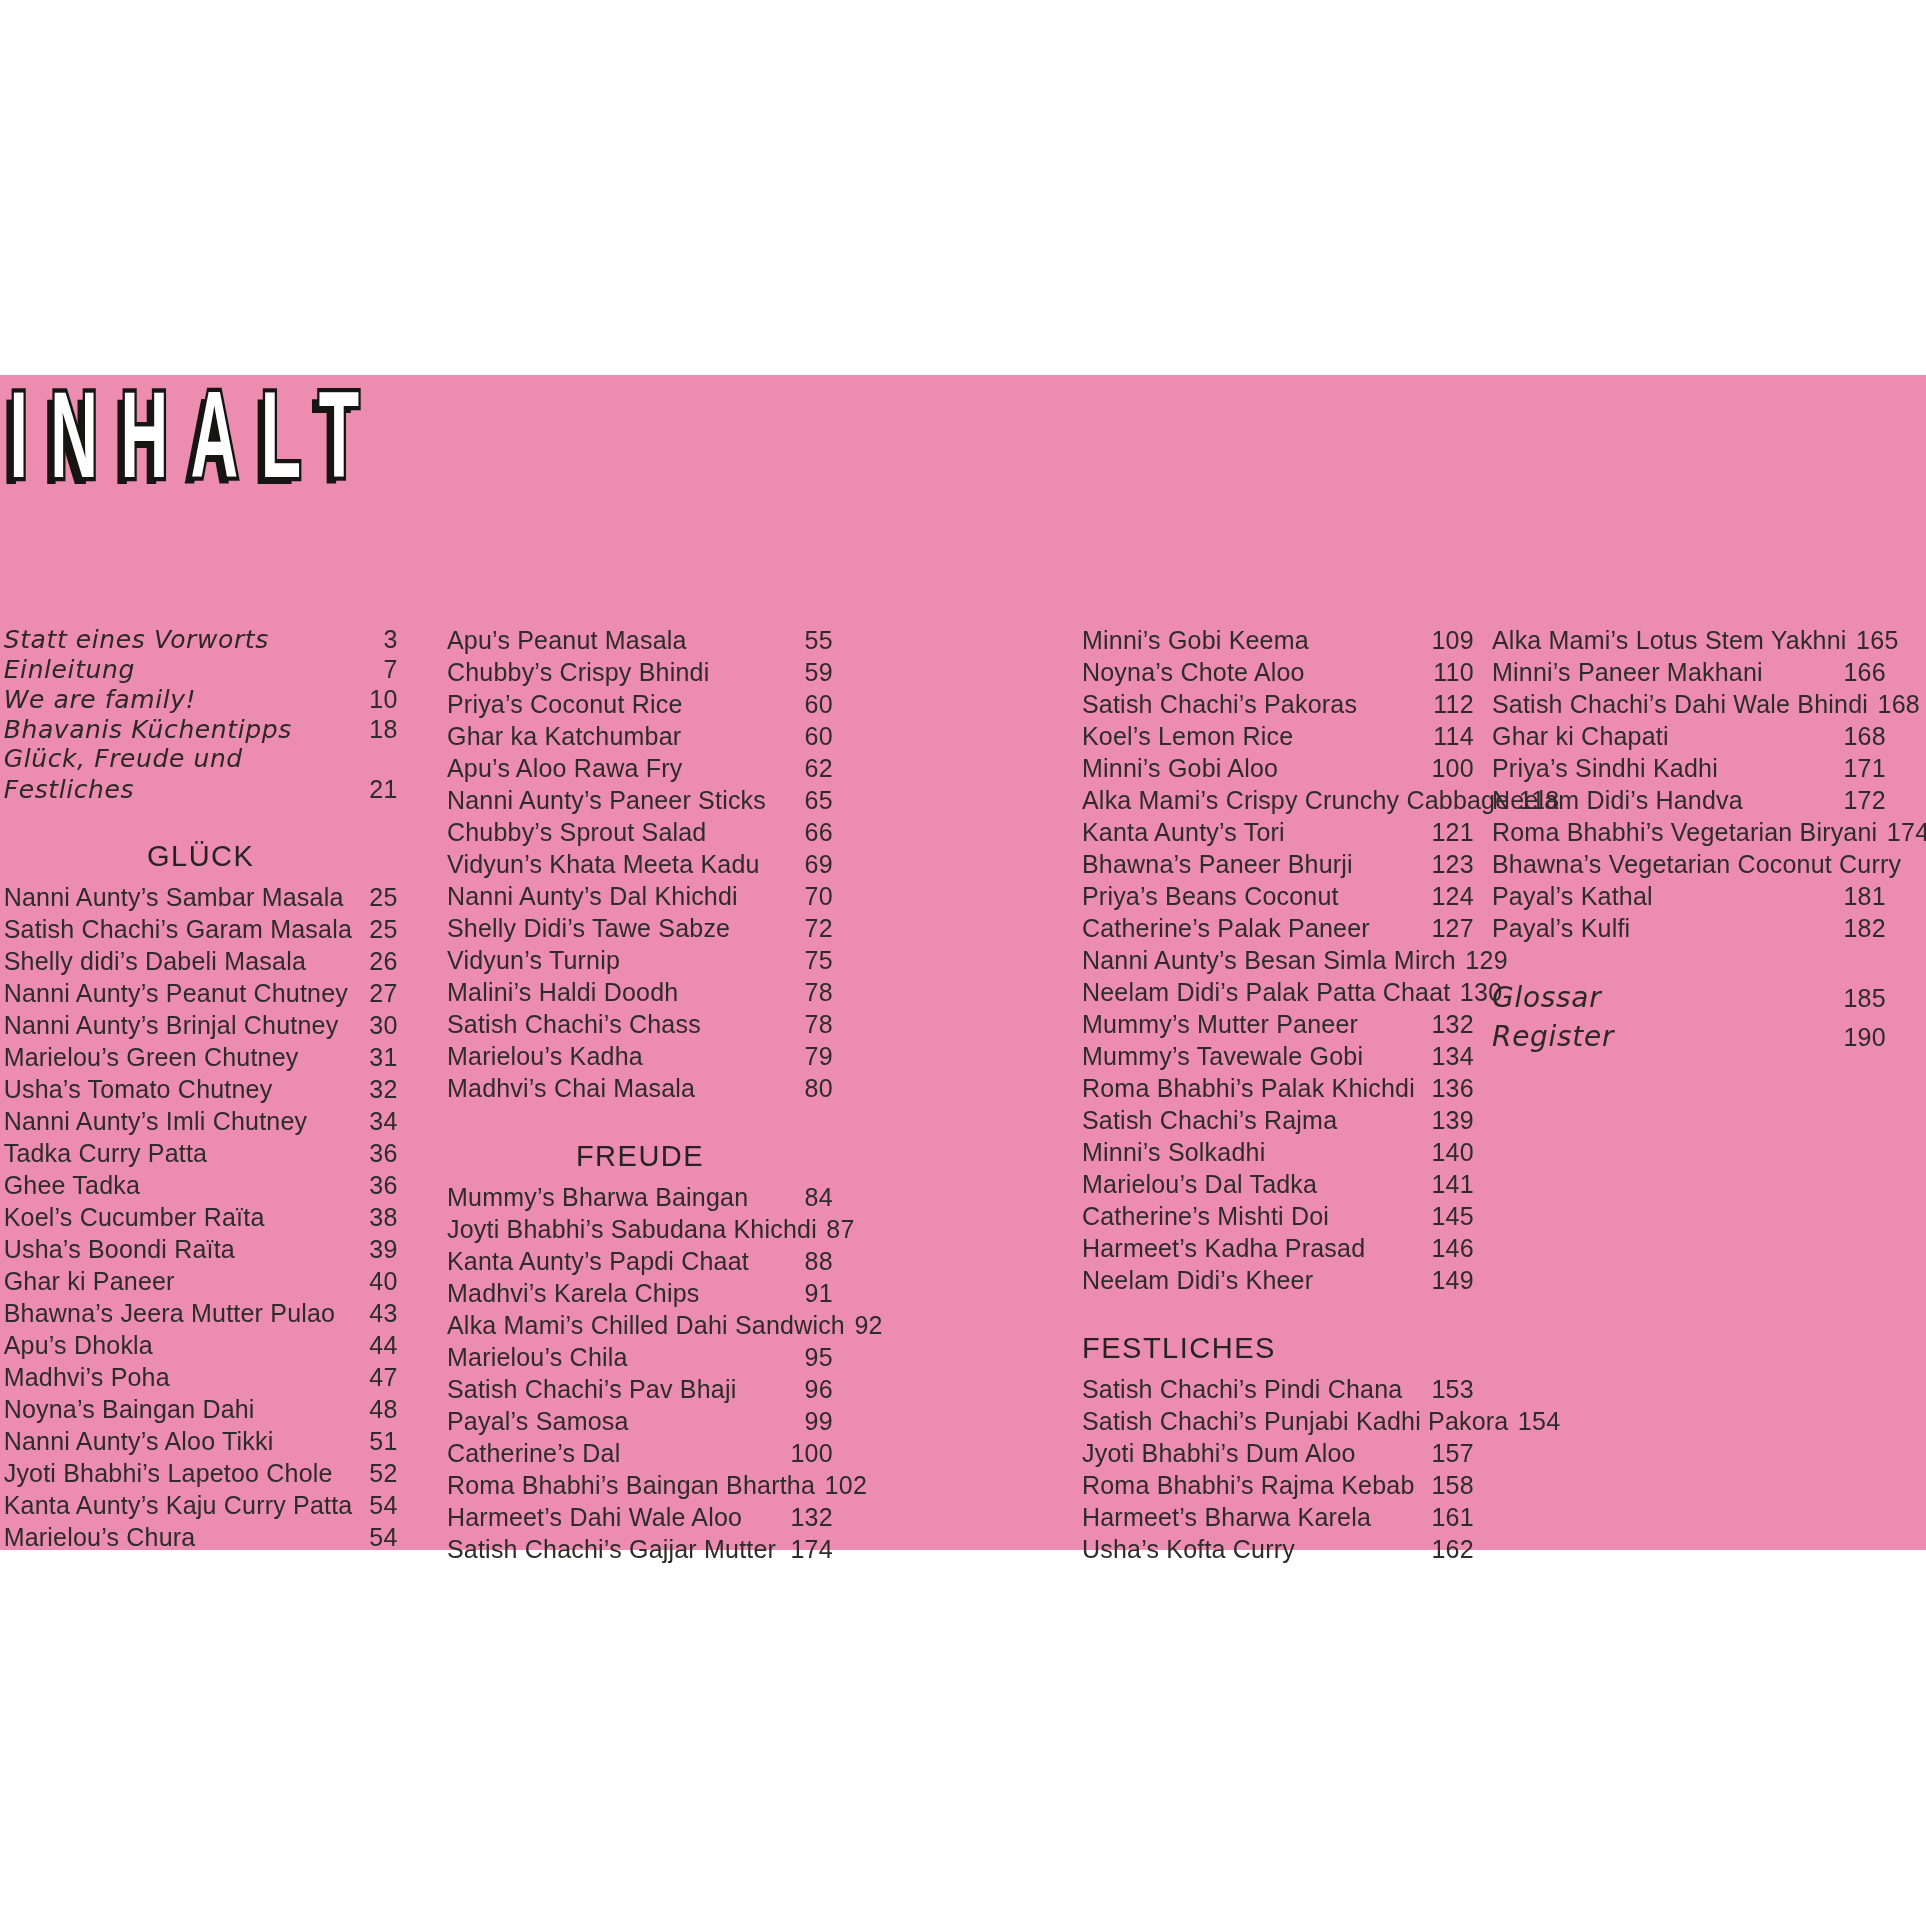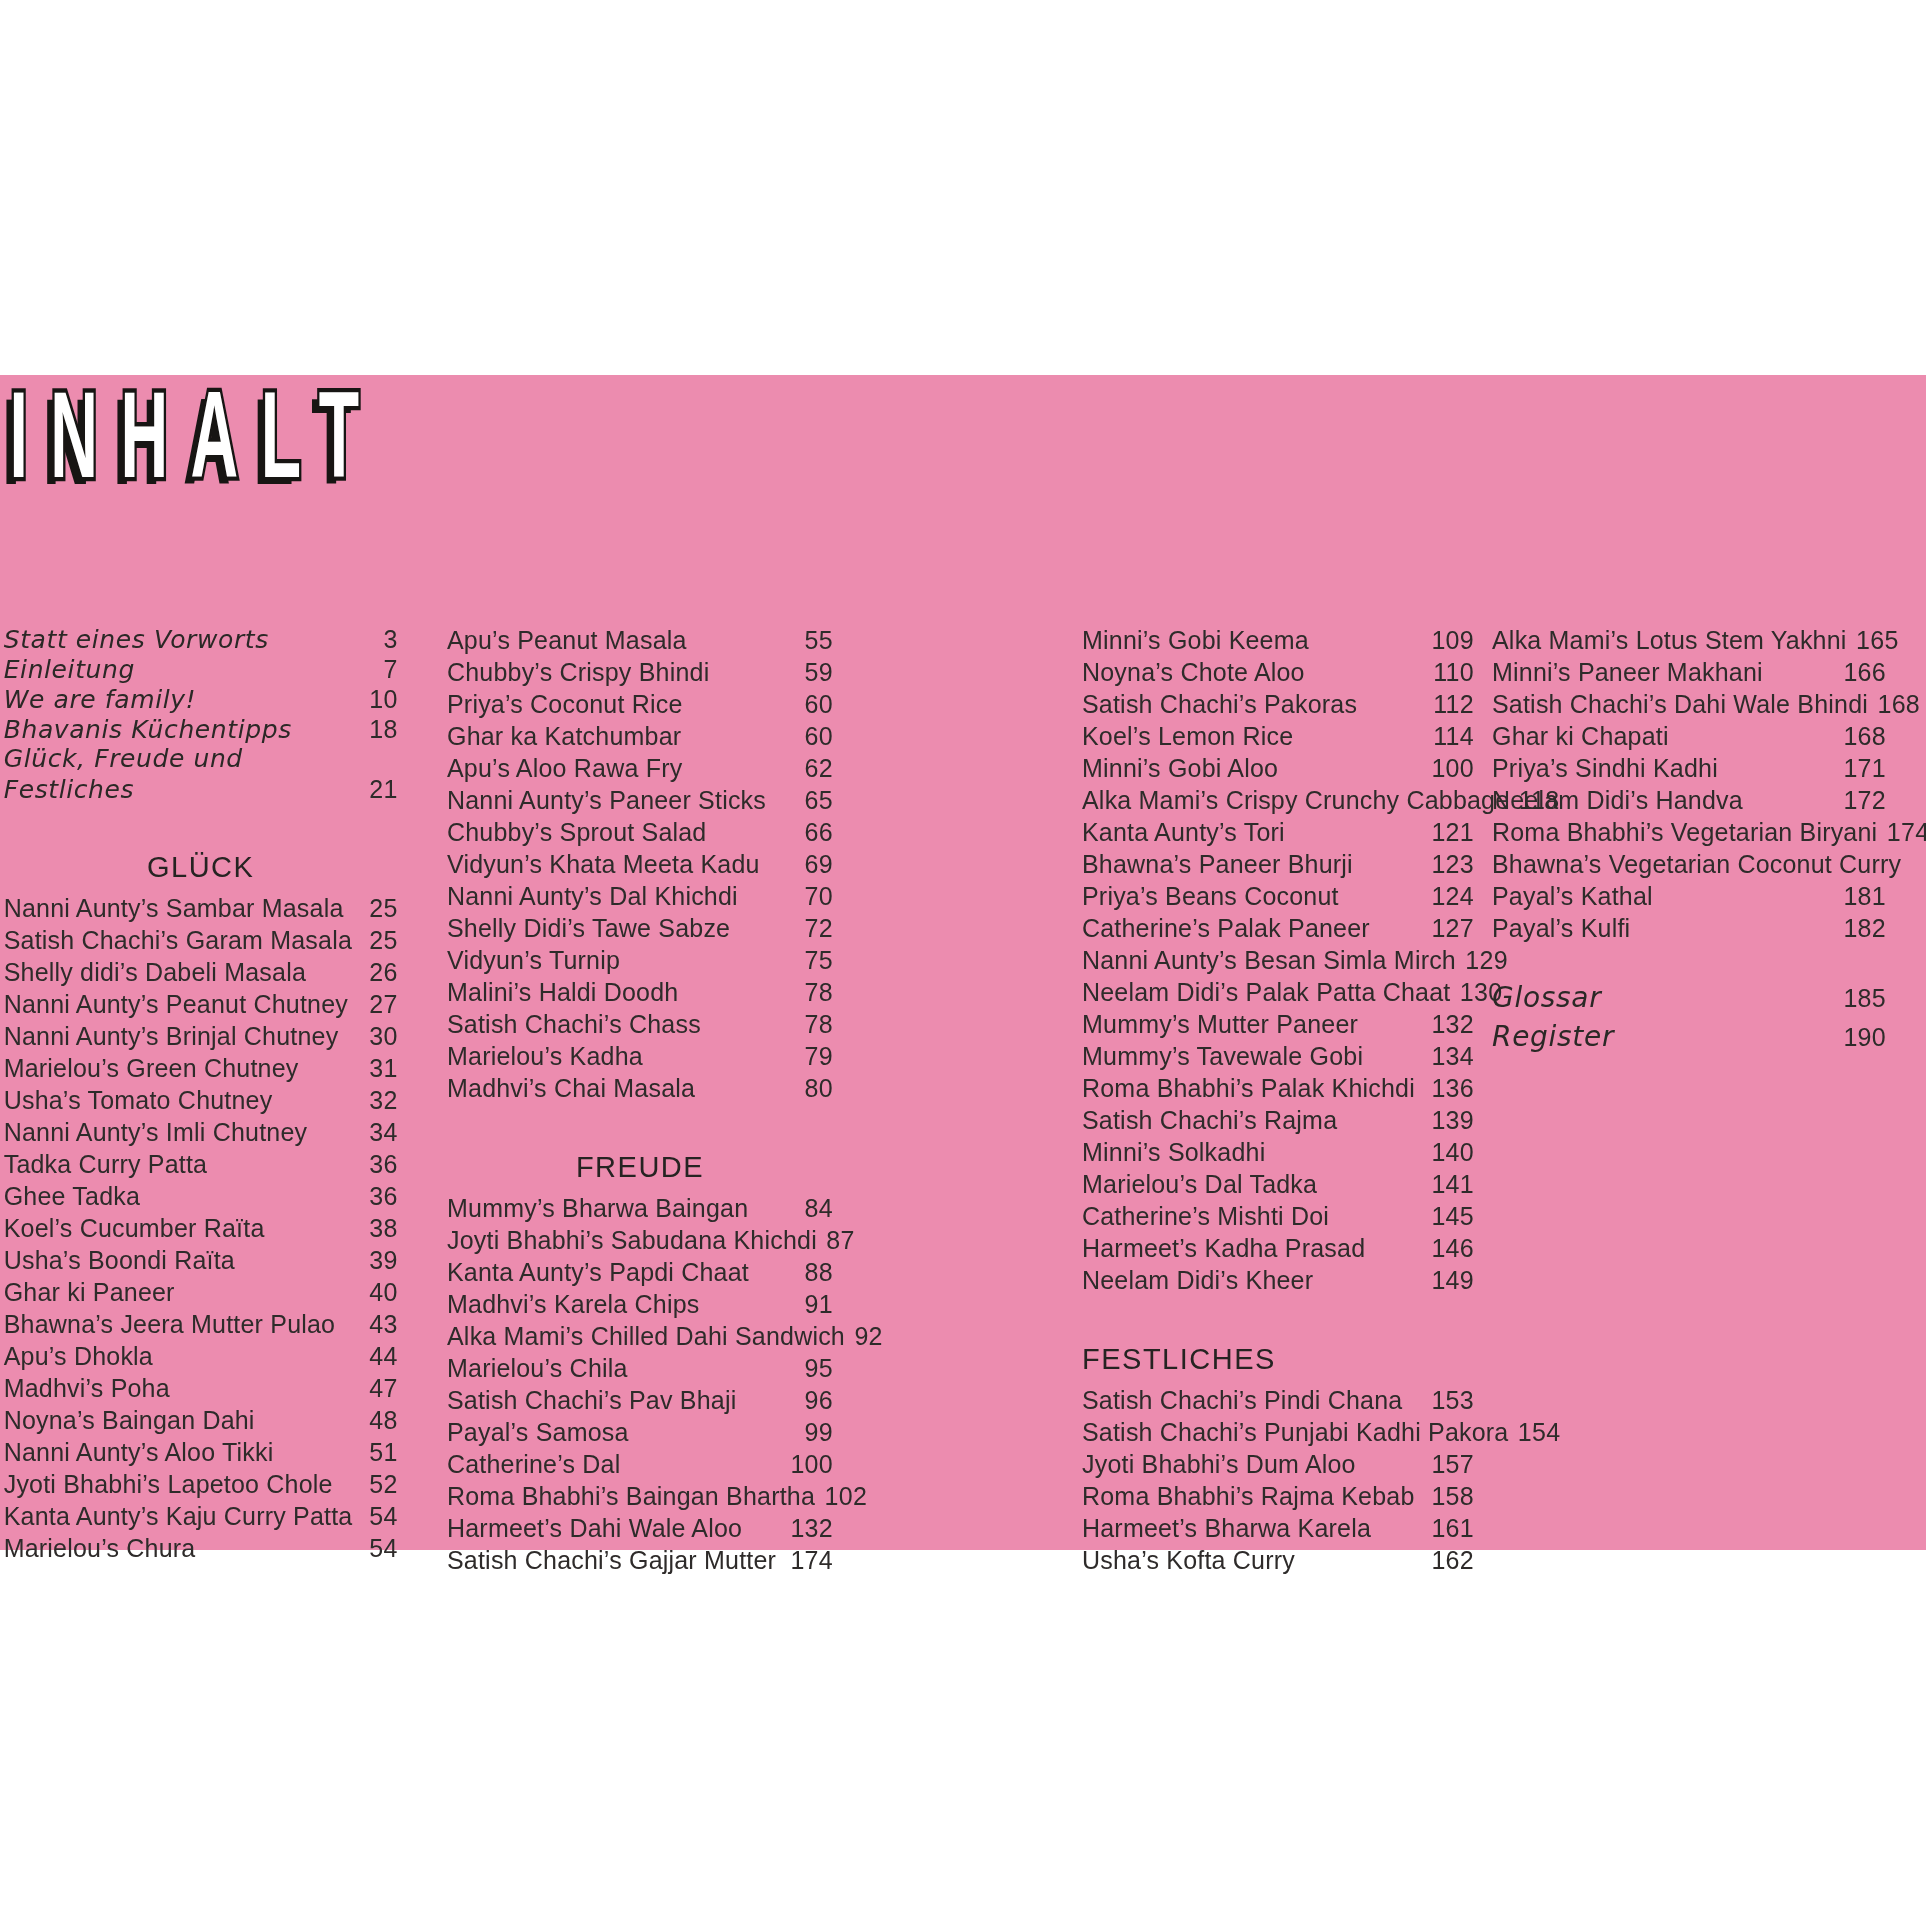--- a/index.html
+++ b/index.html
@@ -34,21 +34,21 @@
     font-family:"DejaVu Sans",sans-serif;font-style:italic;font-size:25px;
     color:#2b2826;letter-spacing:0.6px;
   }
   .outro{margin-top:34px;}
   .outro .row{height:39px;line-height:39px;gap:32px;}
   .outro .label{
     font-family:"DejaVu Sans",sans-serif;font-style:italic;font-size:28px;
     color:#2b2826;letter-spacing:0.7px;
   }
   .sec-heading{
-    margin-top:46px;margin-bottom:7.5px;height:34px;line-height:34px;
+    margin-top:35px;margin-bottom:7.5px;height:34px;line-height:34px;
     font-size:29px;font-weight:500;letter-spacing:1.5px;color:#262322;
   }
 </style>
 </head>
 <body>
 
 <div class="panel"></div>
 <h1 class="title">INHALT</h1>
 <div id="columns">
     <div class="col col1">

